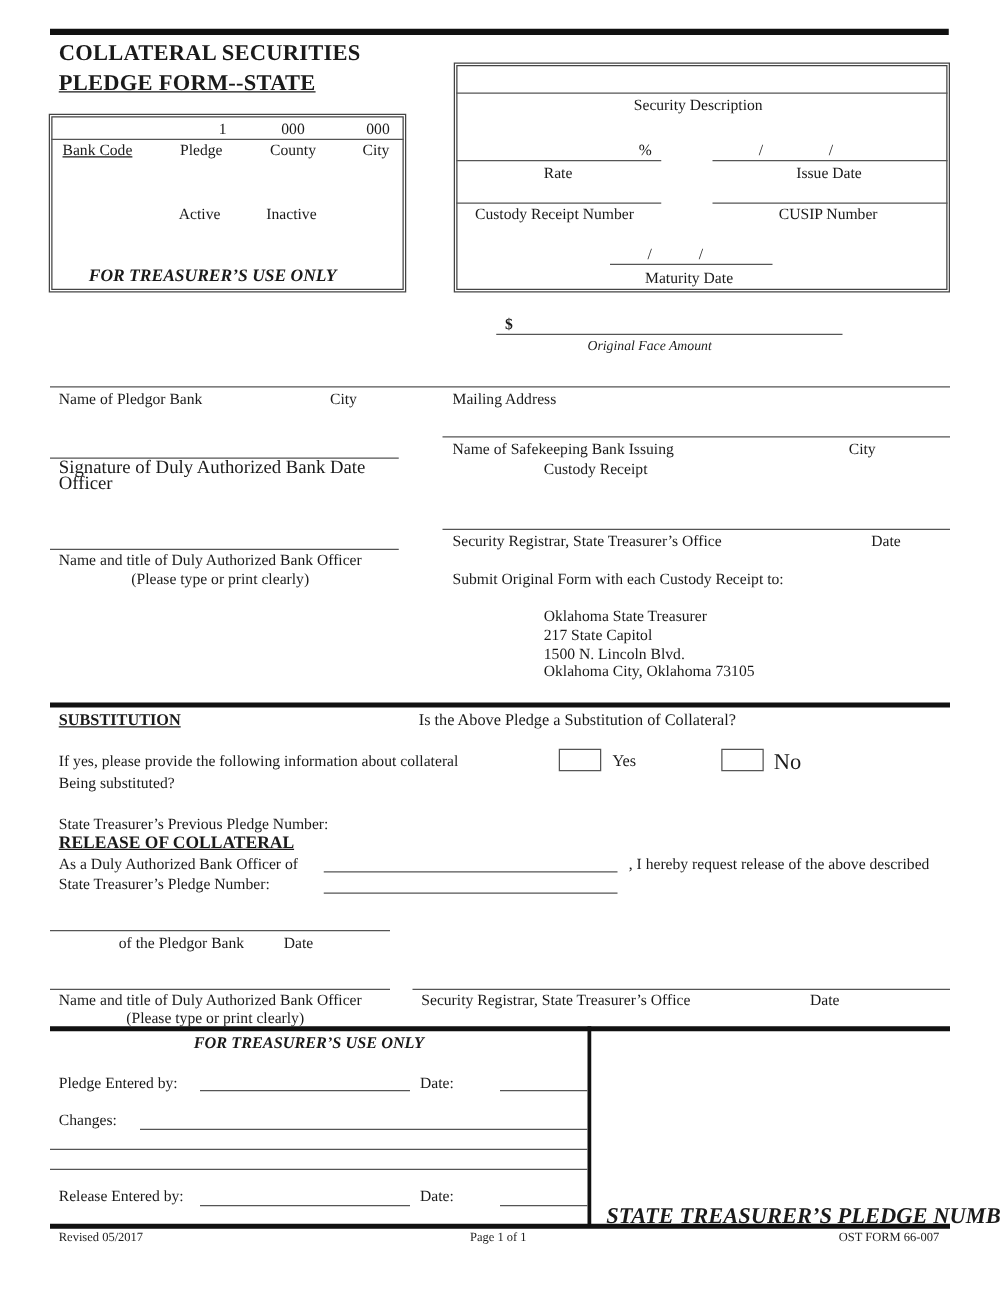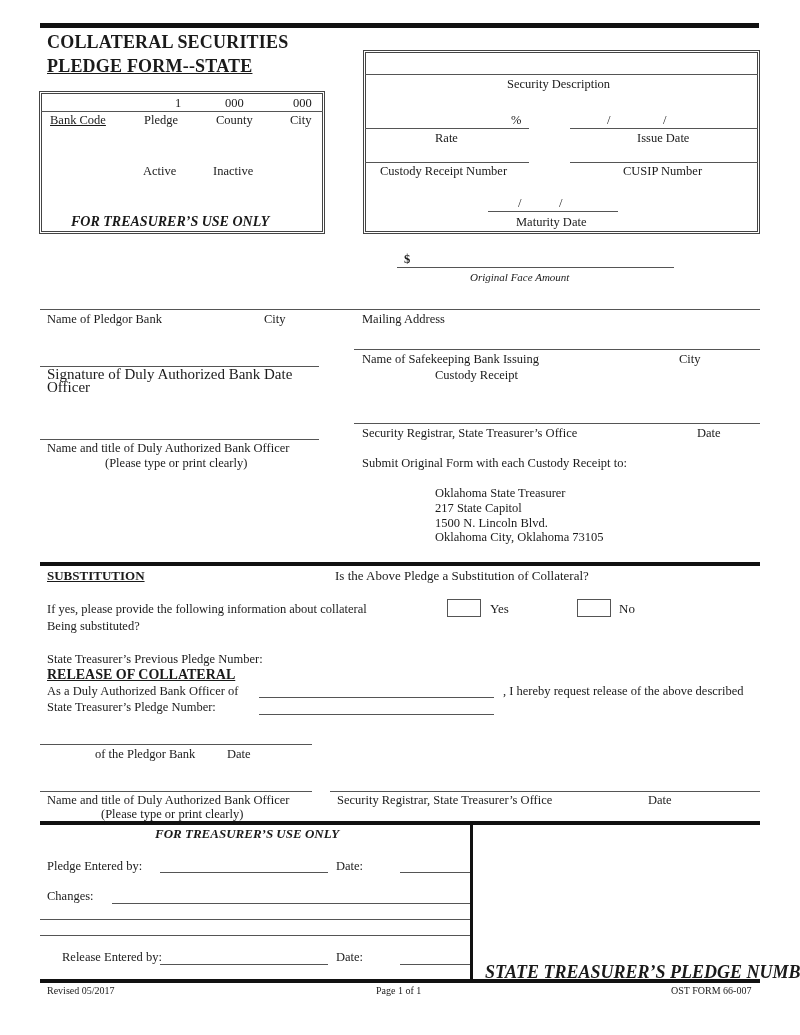--- a/index.html
+++ b/index.html
@@ -108,21 +108,21 @@
 <div class="t" style="left:435px; top:530px;">Oklahoma City, Oklahoma 73105</div>
 
 <div class="thick" style="left:40px; top:562px; width:720px; height:4px;"></div>
 <div class="t bold u" style="left:47px; top:569px; font-size:13px;">SUBSTITUTION</div>
 <div class="t" style="left:335px; top:569px; font-size:13px;">Is the Above Pledge a Substitution of Collateral?</div>
 <div class="t" style="left:47px; top:602px;">If yes, please provide the following information about collateral</div>
 <div class="t" style="left:47px; top:619px;">Being substituted?</div>
 <div class="chk" style="left:447px; top:599px;"></div>
 <div class="t" style="left:490px; top:602px; font-size:13px;">Yes</div>
 <div class="chk" style="left:577px; top:599px;"></div>
-<div class="t" style="left:619px; top:602px; font-size:13px;">No</div>
+<div class="t" style="left:619px; top:602px; font-size:18px;">No</div>
 <div class="t" style="left:47px; top:652px;">State Treasurer’s Previous Pledge Number:</div>
 <input class="field" type="text" style="left: 280px; top: 651px; width: 200px; height: 15px;">
 
 <div class="t bold u" style="left:47px; top:667px; font-size:14px; line-height:16px;">RELEASE OF COLLATERAL</div>
 <div class="t" style="left:47px; top:684px;">As a Duly Authorized Bank Officer of</div>
 <input class="field" type="text" style="left: 262px; top: 681px; width: 230px; height: 15px;">
 <div class="hline" style="left:259px; top:697px; width:235px;"></div>
 <div class="t" style="left:503px; top:684px;">, I hereby request release of the above described</div>
 <div class="t" style="left:47px; top:700px;">State Treasurer’s Pledge Number:</div>
 <input class="field" type="text" style="left: 262px; top: 698px; width: 230px; height: 15px;">
@@ -155,21 +155,21 @@
 <div class="hline" style="left:400px; top:872px; width:70px;"></div>
 
 <div class="t" style="left:47px; top:889px;">Changes:</div>
 <input class="field" type="text" style="left: 114px; top: 886px; width: 354px; height: 15px;">
 <div class="hline" style="left:112px; top:903px; width:358px;"></div>
 <input class="field" type="text" style="left: 44px; top: 903px; width: 424px; height: 15px;">
 <div class="hline" style="left:40px; top:919px; width:430px;"></div>
 <input class="field" type="text" style="left: 44px; top: 919px; width: 424px; height: 15px;">
 <div class="hline" style="left:40px; top:935px; width:430px;"></div>
 
-<div class="t" style="left:62px; top:950px;">Release Entered by:</div>
+<div class="t" style="left:47px; top:950px;">Release Entered by:</div>
 <input class="field" type="text" style="left: 162px; top: 947px; width: 163px; height: 15px;">
 <div class="hline" style="left:160px; top:964px; width:168px;"></div>
 <div class="t" style="left:336px; top:950px;">Date:</div>
 <input class="field" type="text" style="left: 402px; top: 947px; width: 66px; height: 15px;">
 <div class="hline" style="left:400px; top:964px; width:70px;"></div>
 
 <input class="field" type="text" style="left: 478px; top: 830px; width: 278px; height: 130px;">
 <div class="t bold ital" style="left:485px; top:965px; font-size:18px;">STATE TREASURER’S PLEDGE NUMBER</div>
 
 <div class="thick" style="left:40px; top:979px; width:720px; height:4px;"></div>

